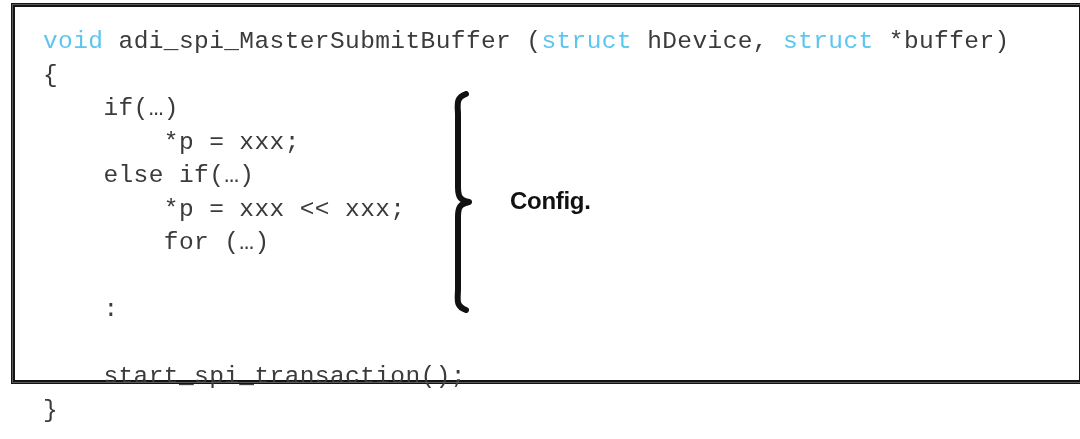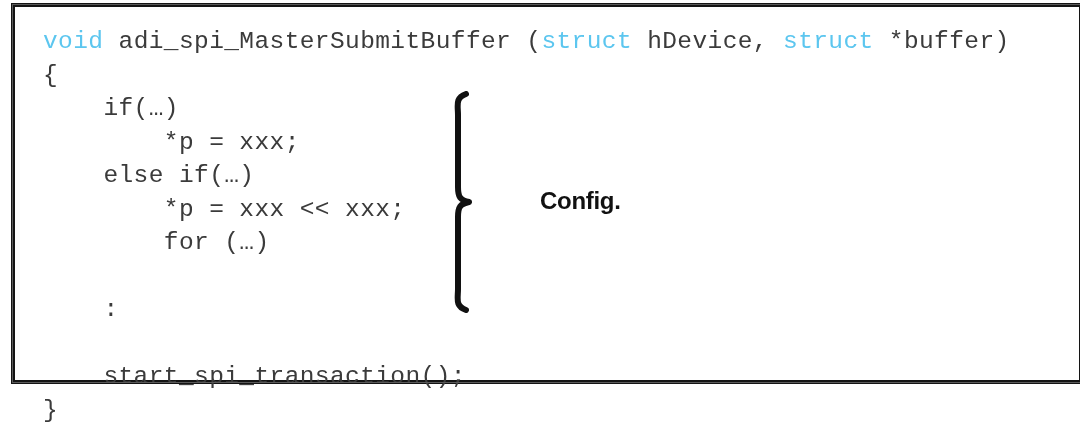--- a/index.html
+++ b/index.html
@@ -70,21 +70,21 @@
     pointer-events: none;
   }
   #config-brace svg {
     display: block;
     width: 100%;
     height: 100%;
   }
   
   #config-label {
     position: absolute;
-    left: 525px;
+    left: 495px;
     top: 180px;
     font-family: "Liberation Sans", sans-serif;
     font-size: 24px;
     font-weight: bold;
     letter-spacing: -0.3px;
     color: #111111;
     white-space: nowrap;
   }
 </style>
 </head>

